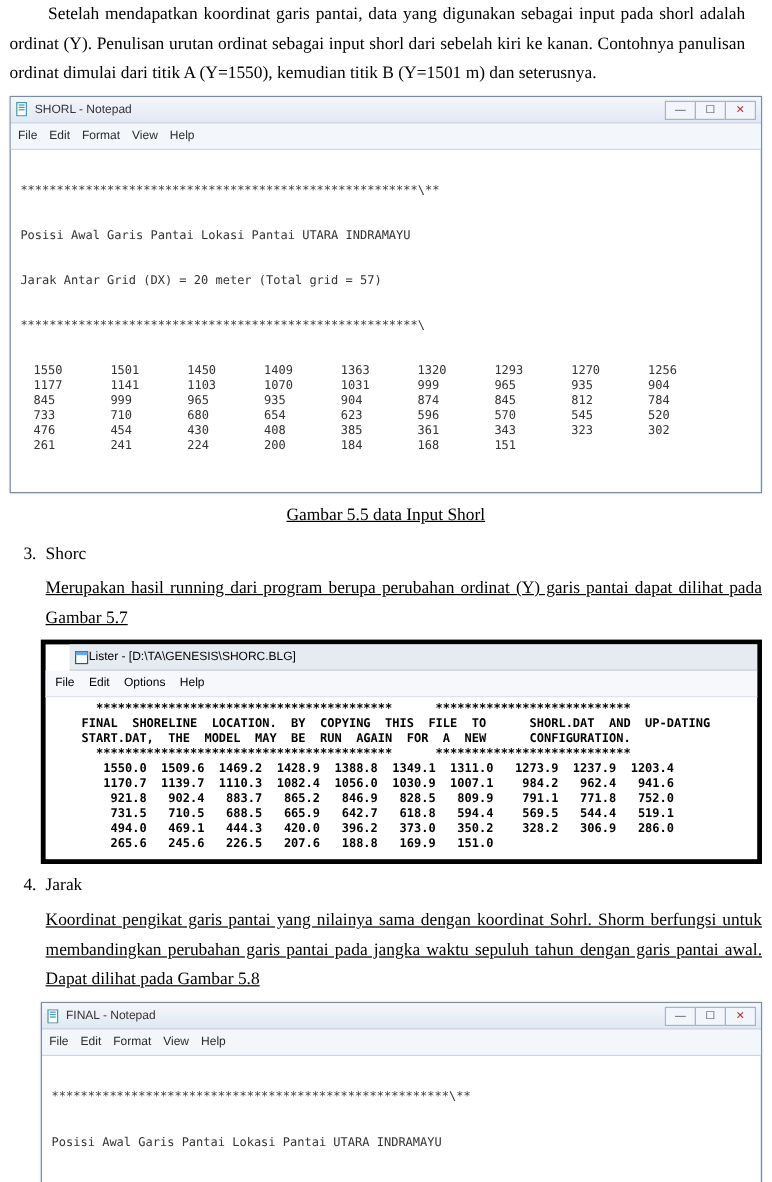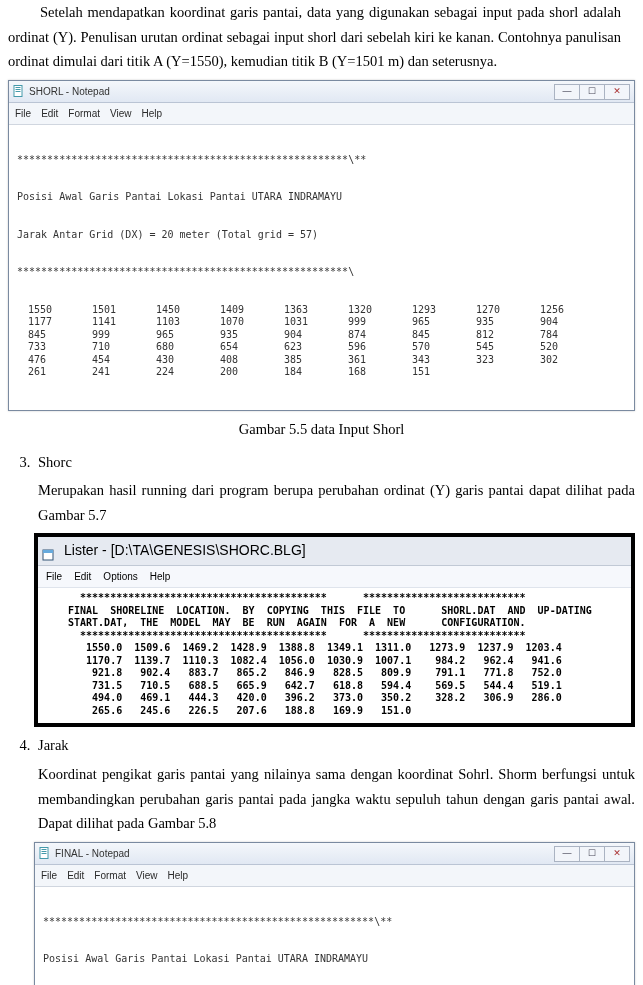--- a/index.html
+++ b/index.html
@@ -15,28 +15,29 @@
     padding: 0 8px 8px 8px;
     box-sizing: border-box;
     font-size: 14.5px;
     line-height: 1.7;
   }
   .body-text { text-align: justify; margin: 0 14px 6px 0; }
   .body-text.first-line-cut { text-indent: 32px; }
   .caption {
     text-align: center;
     margin: 6px 0 8px 0;
+    text-decoration: underline;
   }
   ol.main-list {
     margin: 0;
     padding-left: 26px;
   }
   ol.main-list > li { margin-bottom: 6px; }
   .li-body { padding-left: 4px; }
-  .li-body p { margin: 4px 0; text-align: justify; }
+  .li-body p { margin: 4px 0; text-align: justify; text-decoration: underline; }
 
   
   .np-window {
     border: 1px solid #7a8aa0;
     background: #fff;
     font-family: Consolas, "Lucida Console", monospace;
     font-size: 10px;
     box-shadow: 0 0 2px rgba(0,0,0,0.2);
     margin: 6px 0 4px 0;
   }
@@ -97,26 +98,27 @@
   .lister-window {
     border: 4px solid #000;
     background: #fff;
     font-family: Consolas, "Lucida Console", monospace;
     font-size: 10px;
     margin: 6px 0 4px 0;
   }
   .lister-titlebar {
     display: flex;
     align-items: center;
-    gap: 10px;
+    gap: 0;
     background: #e6eaf1;
     padding: 2px 4px;
     font-family: "Segoe UI", Tahoma, sans-serif;
-    font-size: 14px;
+    font-size: 10px;
     border-bottom: 1px solid #c1c9d5;
+    margin-left: 20px;
   }
   .lister-menubar {
     display: flex;
     gap: 12px;
     padding: 2px 8px;
     font-family: "Segoe UI", Tahoma, sans-serif;
     font-size: 10px;
     border-bottom: 1px solid #dfe4ec;
     background: #f6f8fc;
   }

